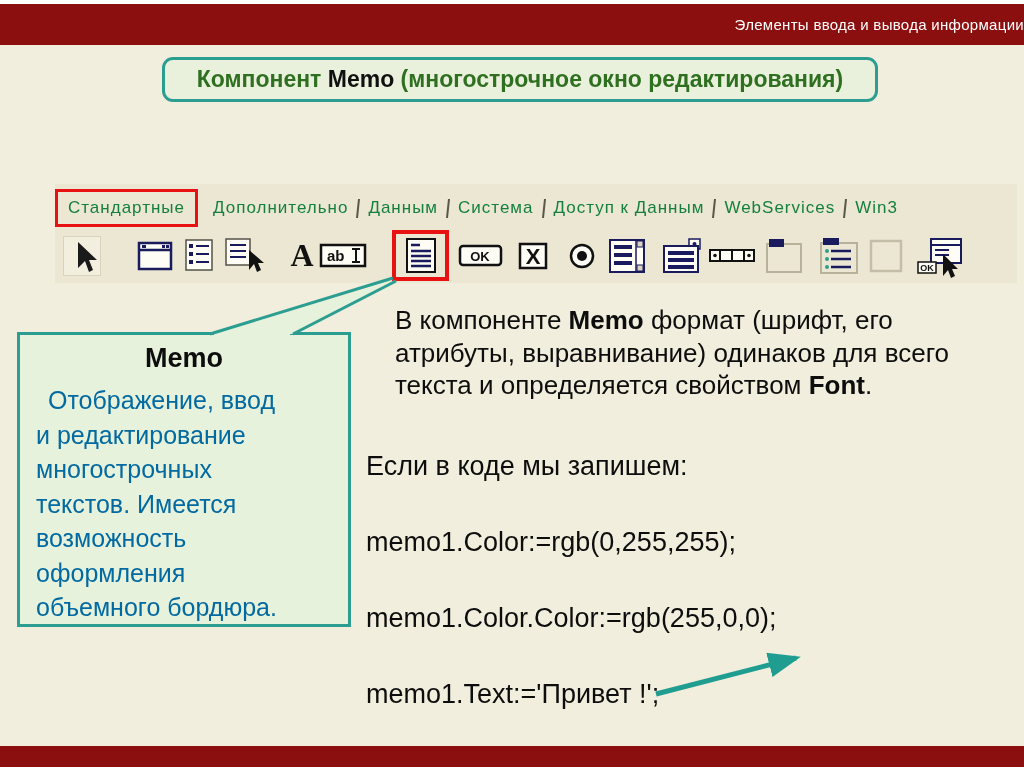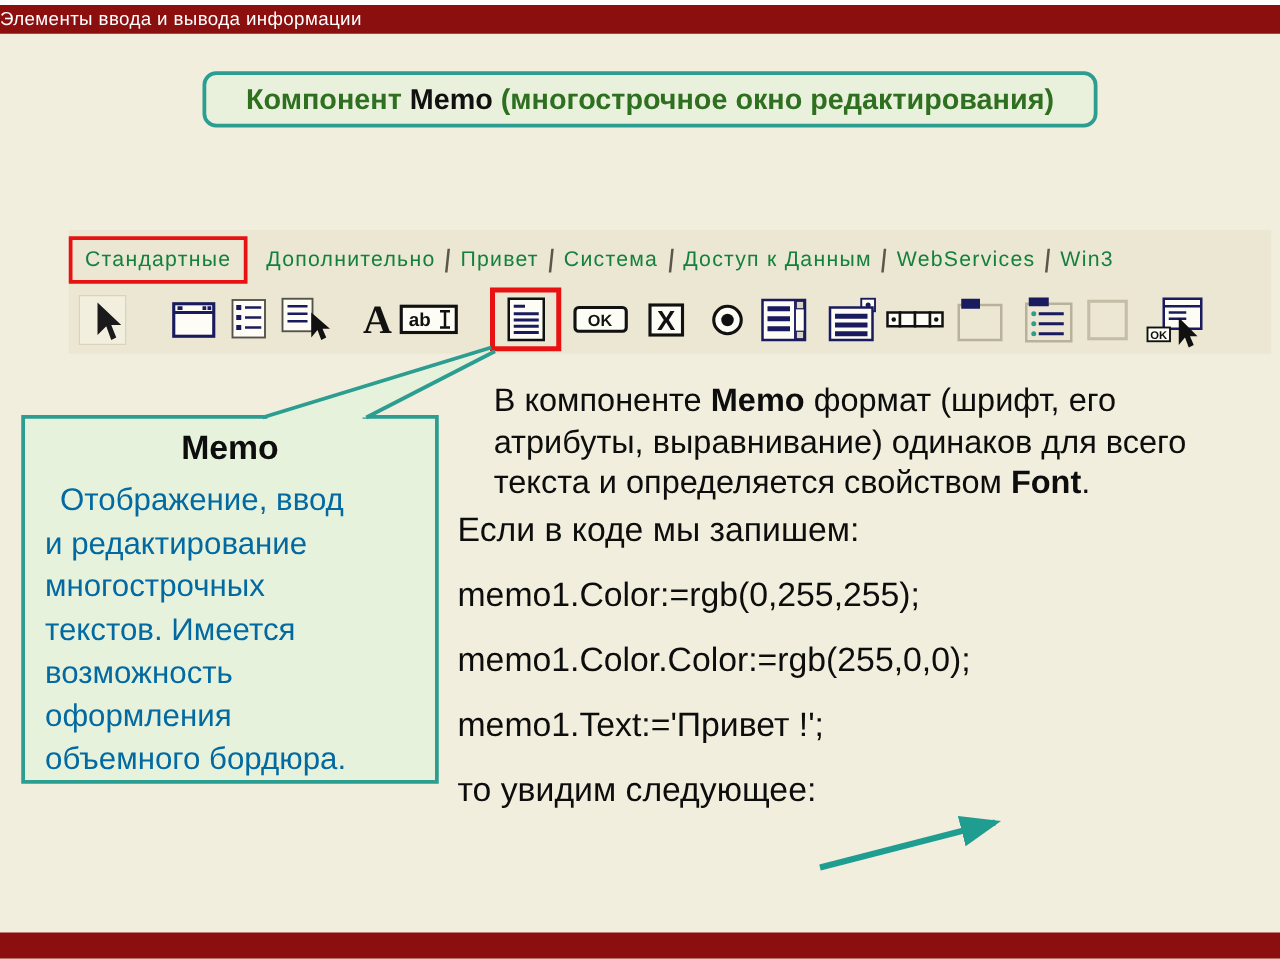--- a/index.html
+++ b/index.html
@@ -2,22 +2,22 @@
 <html><head>
 <meta charset="utf-8">
 <style>
   * { margin:0; padding:0; box-sizing:border-box; }
   html,body { width:1024px; height:767px; }
   body { font-family:"Liberation Sans", sans-serif; background:#f1eedd; }
   .slide { position:relative; width:1024px; height:767px; background:#f1eedd; overflow:hidden; }
 
   
   .top-strip { position:absolute; left:0; top:0; width:1024px; height:4px; background:#ffffff; }
-  .top-bar { position:absolute; left:0; top:4px; width:1024px; height:23px; background:#8c0f0f;
-             display:flex; align-items:center; justify-content:flex-start; }
+  .top-bar { position:absolute; left:0; top:4px; width:1024px; height:41px; background:#8c0f0f;
+             display:flex; align-items:center; justify-content:flex-end; }
   .top-bar span { color:#ffffff; font-size:15px; letter-spacing:.3px; }
   .bottom-bar { position:absolute; left:0; top:746px; width:1024px; height:21px; background:#8c0f0f; }
 
   
   .heading-box { position:absolute; left:162px; top:57px; width:716px; height:45px;
                  background:#e9f1dc; border:3px solid #2b9d91; border-radius:11px;
                  display:flex; align-items:center; justify-content:center;
                  font-size:23px; font-weight:bold; white-space:pre; }
   .heading-box .grn { color:#2f7020; }
   .heading-box .blk { color:#101010; }
@@ -41,21 +41,21 @@
   .callout p { margin:9px 0 0 16px; width:258px; font-size:25px; line-height:1.38;
                color:#0369a1; text-indent:12px; }
 
   
   .desc { position:absolute; left:395px; top:304px; width:565px; font-size:26px;
           line-height:1.25; color:#0d0d0d; }
   .desc b { font-weight:bold; }
 
   
   .code { position:absolute; left:366px; top:407px; font-size:27px; color:#0d0d0d; }
-  .code div { line-height:34px; margin-bottom:18px; white-space:pre; }
+  .code div { line-height:34px; margin-bottom:18px; white-space:pre;margin-top:42px; }
 
   
   .memo-panel { position:absolute; left:788px; top:551px; width:224px; height:141px; background:#ebe7d8; }
   .memo-widget { position:absolute; left:24px; top:11px; width:193px; height:91px;
                  background:#00f1f1; border:2px solid; border-color:#5d7483 #cfdce2 #9fb2bc #5d7483;
                  padding:3px 6px; font-size:17px; color:#8b3434; }
 
   svg.overlay { position:absolute; left:0; top:0; width:1024px; height:767px; pointer-events:none; }
 </style>
 </head>
@@ -70,21 +70,21 @@
 
   <div class="heading-box"><span class="grn">Компонент </span><span class="blk">Memo</span><span class="grn"> (многострочное окно редактирования)</span></div>
 
   <div class="palette">
     <div class="tabs-row">
       <div class="tab-first">
         <span class="tab">Стандартные</span>
       </div>
       <span class="tab">Дополнительно</span>
       <span class="sep"></span>
-      <span class="tab">Привет</span>
+      <span class="tab">Данным</span>
       <span class="sep"></span>
       <span class="tab">Система</span>
       <span class="sep"></span>
       <span class="tab">Доступ к Данным</span>
       <span class="sep"></span>
       <span class="tab">WebServices</span>
       <span class="sep"></span>
       <span class="tab">Win3</span>
     </div>
 

